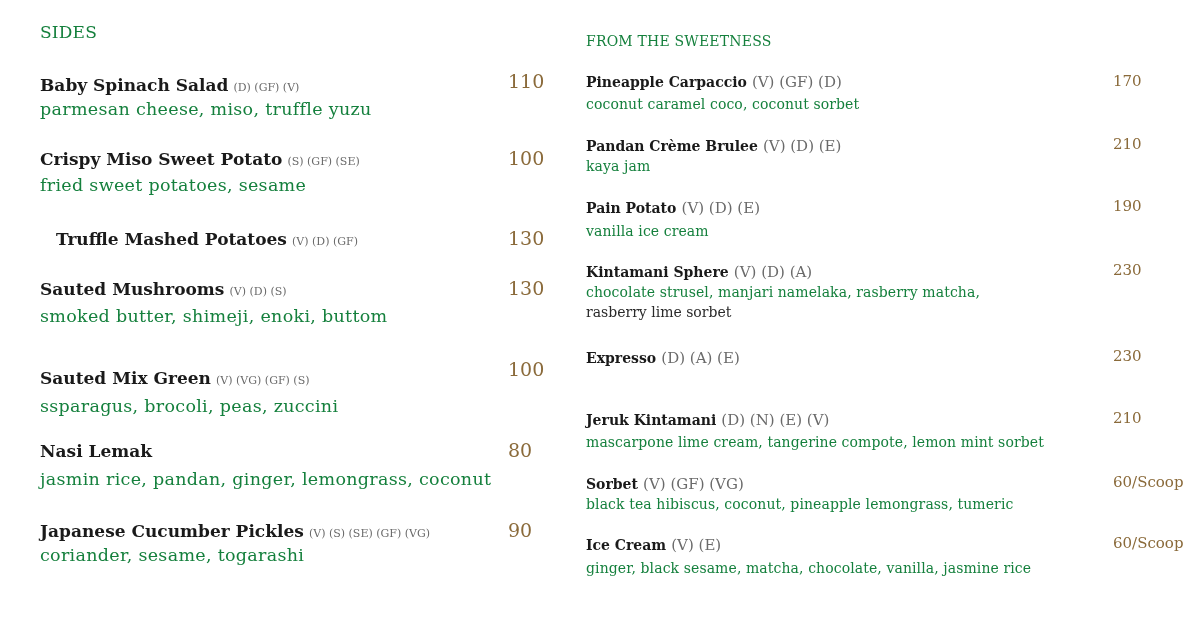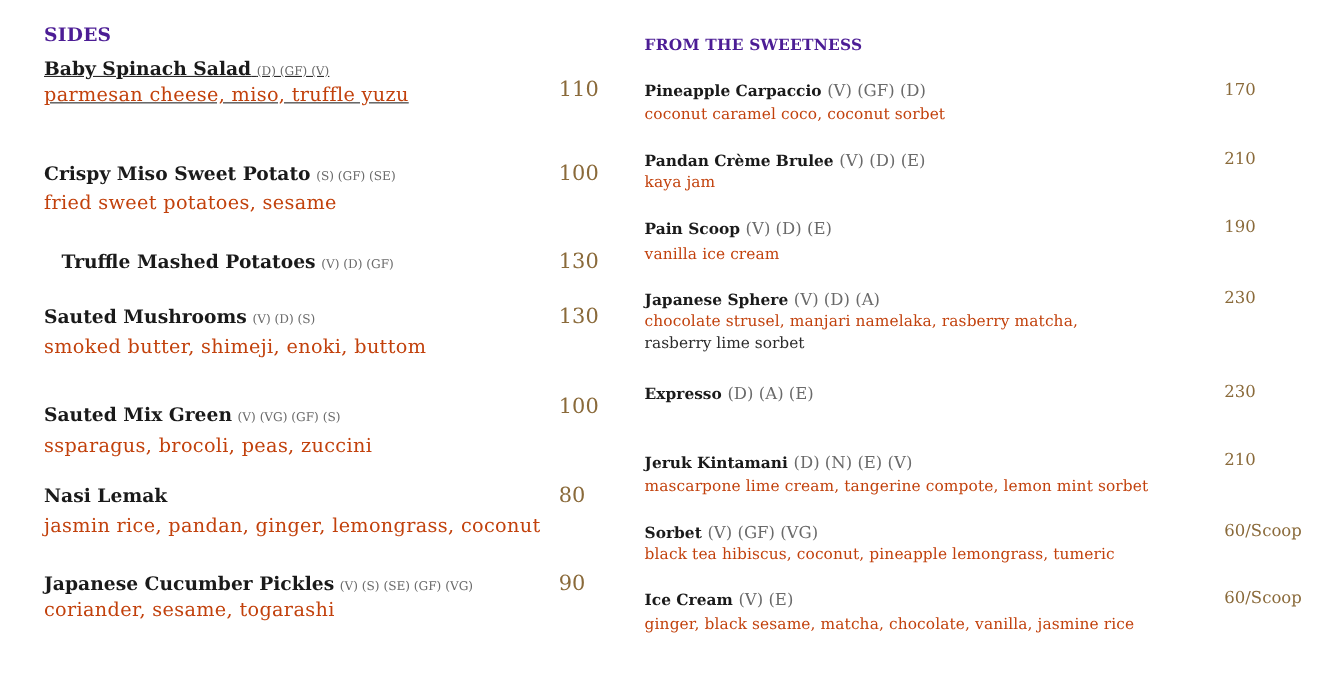--- a/index.html
+++ b/index.html
@@ -1,43 +1,43 @@
 <!DOCTYPE html>
 <html><head>
 <meta charset="utf-8">
 <style>
   html, body { margin:0; padding:0; background:#ffffff; }
   body { width:1200px; height:630px; position:relative; overflow:hidden;
          font-family:"DejaVu Serif", "Liberation Serif", serif; color:#2a2a2a; }
-  .section-title { position:absolute; font-weight:bold; color:#4c1d95; letter-spacing:0.2px; }
+  .section-title { position:absolute; font-weight:normal; color:#15803d; letter-spacing:0.2px; }
   .item { position:absolute; }
   .name { font-weight:bold; color:#1a1a1a; }
   .tags { color:#6a6a6a; font-weight:normal; }
-  .desc { color:#c2410c; }
+  .desc { color:#15803d; }
   .price { position:absolute; color:#8a6a3a; }
 
   
   .L .name { font-size:17px; }
   .L .tags { font-size:11px; }
   .L .desc { font-size:17.5px; margin-top:4px; font-family:"DejaVu Serif", serif; letter-spacing:0.3px; }
   .L.price { font-size:19px; }
 
   
   .R .name { font-size:14px; }
   .R .tags { font-size:15px; }
   .R .desc { font-size:14px; margin-top:3px; letter-spacing:0.1px; }
   .R .desc2 { font-size:14px; margin-top:4px; }
   .R.price { font-size:15px; }
 </style>
 </head>
 <body>
 
 <div class="section-title" style="left:40px; top:22px; font-size:17px;">SIDES</div>
 
-<div class="item L" style="left:40px; top:53px;text-decoration:underline;">
+<div class="item L" style="left:40px; top:75px;">
   <span class="name">Baby Spinach Salad</span>
   <span class="tags">(D) (GF) (V)</span>
   <div class="desc">parmesan cheese, miso, truffle yuzu</div>
 </div>
 <div class="price L" style="left:508px; top:70px;">110</div>
 
 <div class="item L" style="left:40px; top:149px;">
   <span class="name">Crispy Miso Sweet Potato</span>
   <span class="tags">(S) (GF) (SE)</span>
   <div class="desc" style="margin-top:6px;">fried sweet potatoes, sesame</div>
@@ -87,28 +87,28 @@
 <div class="price R" style="left:1113px; top:72px;">170</div>
 
 <div class="item R" style="left:586px; top:136px;">
   <span class="name">Pandan Crème Brulee</span>
   <span class="tags">(V) (D) (E)</span>
   <div class="desc">kaya jam</div>
 </div>
 <div class="price R" style="left:1113px; top:135px;">210</div>
 
 <div class="item R" style="left:586px; top:198px;">
-  <span class="name">Pain Scoop</span>
+  <span class="name">Pain Potato</span>
   <span class="tags">(V) (D) (E)</span>
   <div class="desc" style="margin-top:6px;">vanilla ice cream</div>
 </div>
 <div class="price R" style="left:1113px; top:197px;">190</div>
 
 <div class="item R" style="left:586px; top:262px;">
-  <span class="name">Japanese Sphere</span>
+  <span class="name">Kintamani Sphere</span>
   <span class="tags">(V) (D) (A)</span>
   <div class="desc">chocolate strusel, manjari namelaka, rasberry matcha,</div>
   <div class="desc2">rasberry lime sorbet</div>
 </div>
 <div class="price R" style="left:1113px; top:261px;">230</div>
 
 <div class="item R" style="left:586px; top:348px;">
   <span class="name">Expresso</span>
   <span class="tags">(D) (A) (E)</span>
 </div>

